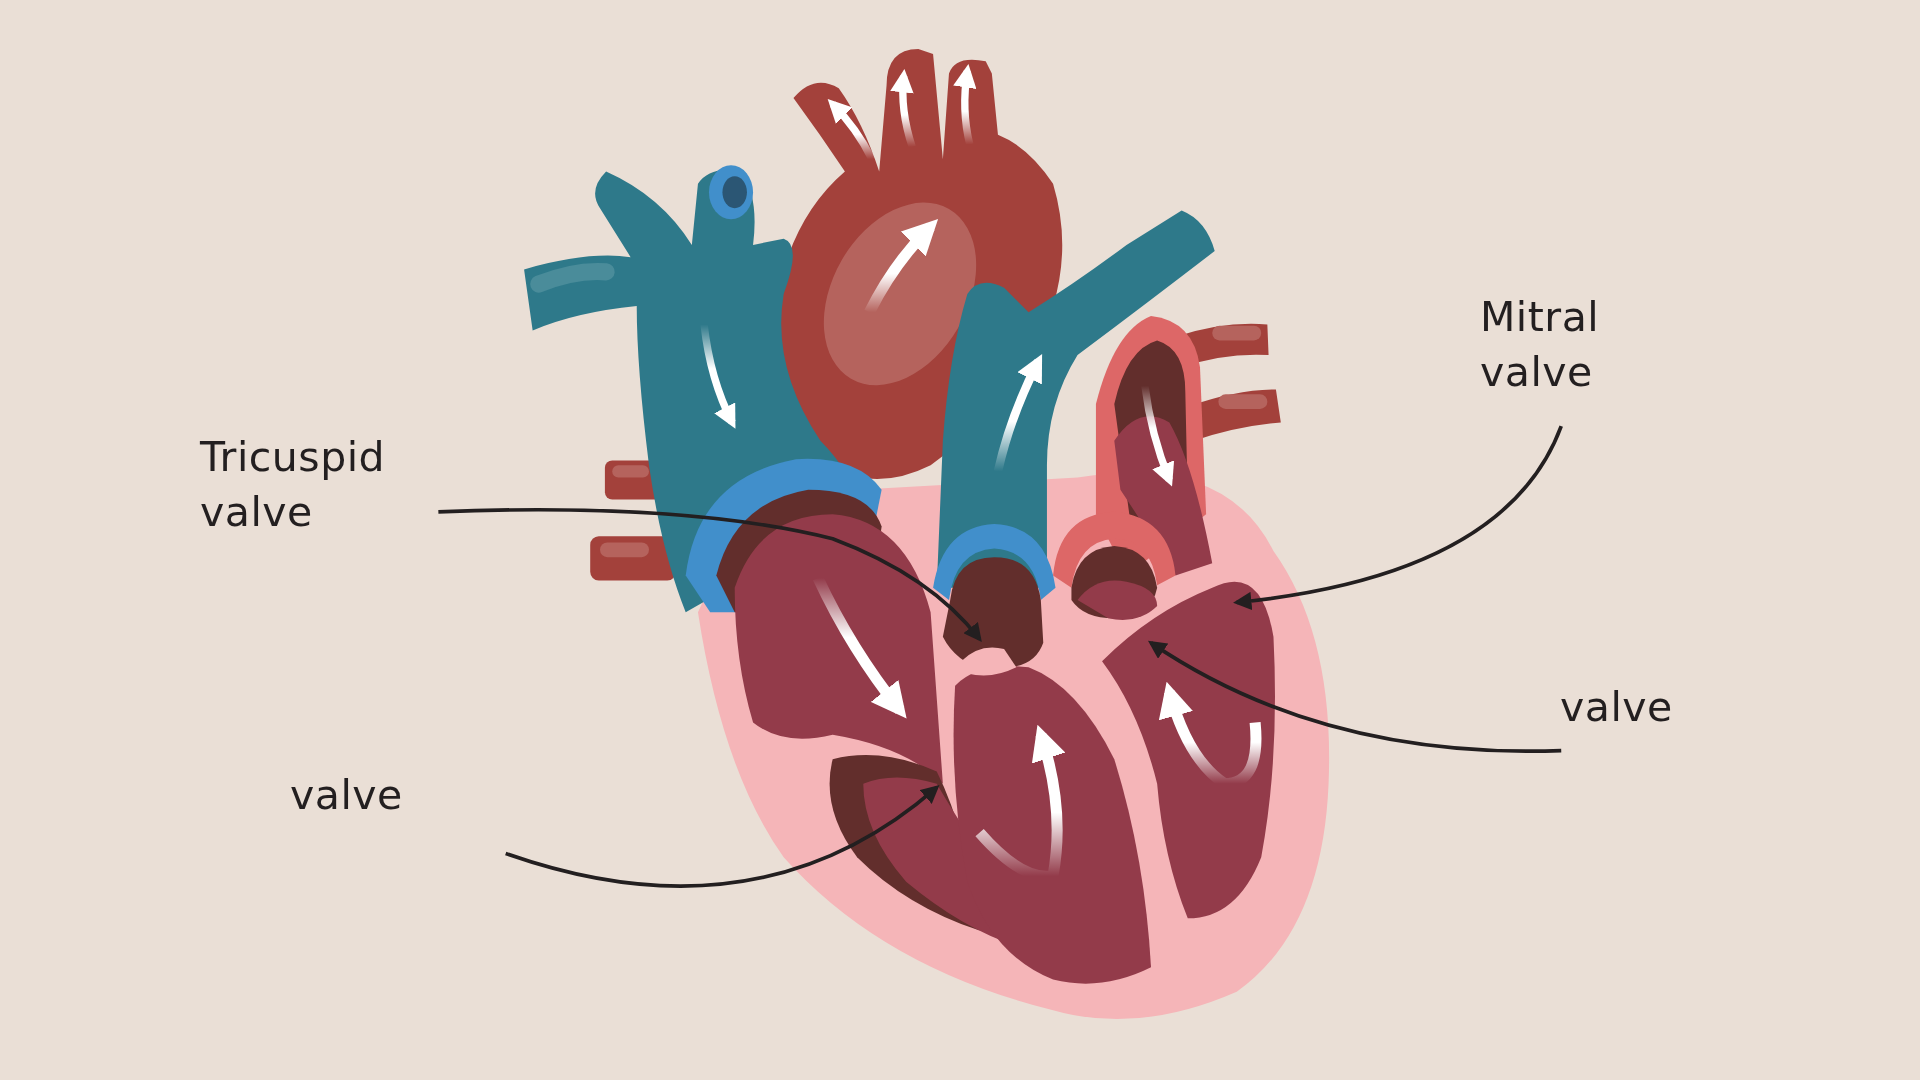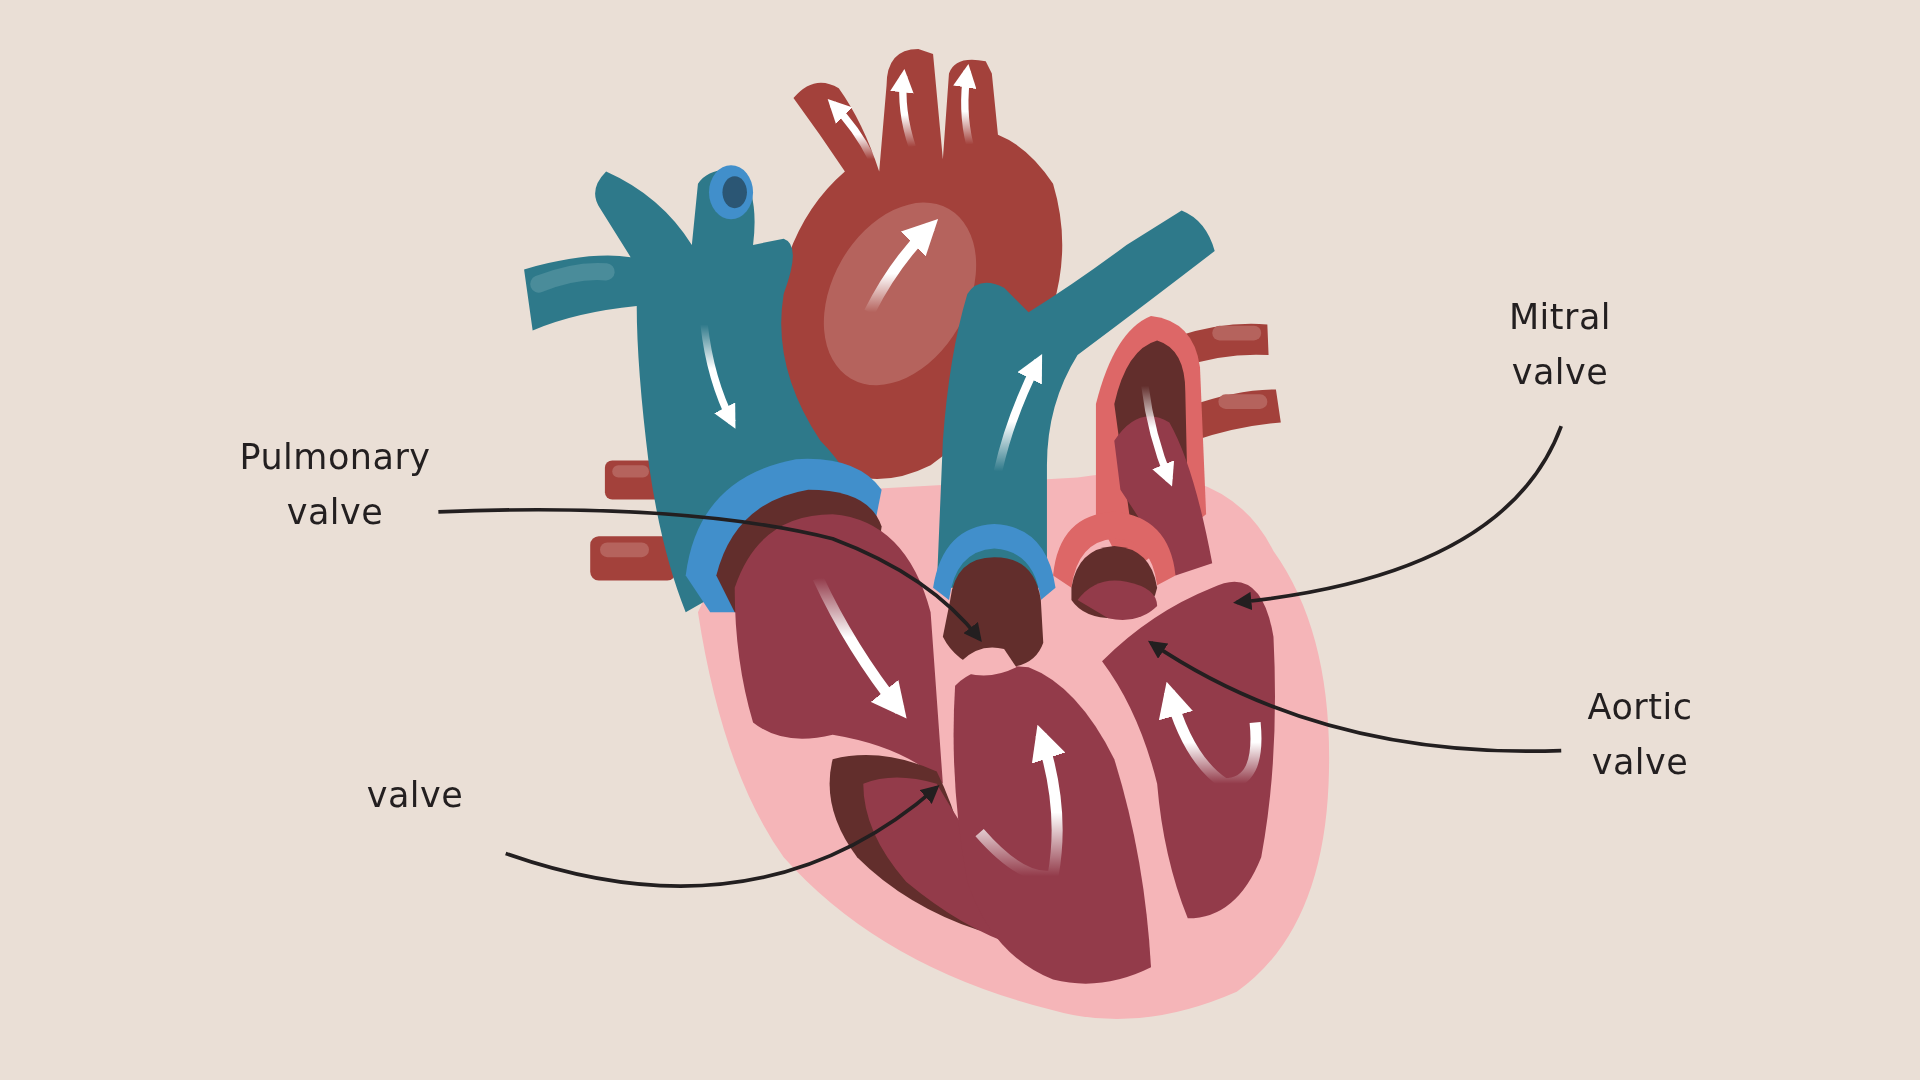--- a/index.html
+++ b/index.html
@@ -9,23 +9,23 @@
     position: relative;
     font-family: "DejaVu Sans", "Liberation Sans", sans-serif;
   }
   #diagram {
     position: absolute; left: 0; top: 0;
     width: 1920px; height: 1080px;
   }
   .label {
     position: absolute;
     color: #231F20;
-    font-size: 35px;
+    font-size: 41px;
     line-height: 55px;
-    text-align: center;
+    text-align: left;
     font-weight: 400;
     letter-spacing: 0.5px;
     white-space: nowrap;
   }
   .label span { display: block; }
   #lbl-pulmonary { left: 200px; top: 430px; width: 270px; }
   #lbl-mitral    { left: 1480px; top: 290px; width: 160px; }
   #lbl-aortic    { left: 1560px; top: 680px; width: 160px; }
   #lbl-tricuspid { left: 290px; top: 768px; width: 250px; }
 </style>
@@ -135,26 +135,25 @@
 
   <g>
     <path d="M358,418 Q560,410 680,440 Q760,470 800,522" stroke="#231F20" stroke-width="3" fill="none" marker-end="url(#blackHead)"></path>
     <path d="M1275,348 Q1230,470 1010,492" stroke="#231F20" stroke-width="3" fill="none" marker-end="url(#blackHead)"></path>
     <path d="M1275,613 Q1080,620 940,525" stroke="#231F20" stroke-width="3" fill="none" marker-end="url(#blackHead)"></path>
     <path d="M413,697 Q620,770 765,643" stroke="#231F20" stroke-width="3" fill="none" marker-end="url(#blackHead)"></path>
   </g>
 </svg>
 
 <div class="label" id="lbl-pulmonary">
-  <span>Pulmonary</span>
+  <span>Tricuspid</span>
   <span>valve</span>
 </div>
 <div class="label" id="lbl-mitral">
   <span>Mitral</span>
   <span>valve</span>
 </div>
 <div class="label" id="lbl-aortic">
-  <span>Aortic</span>
   <span>valve</span>
 </div>
 <div class="label" id="lbl-tricuspid">
   <span>valve</span>
 </div>
 
 </body></html>

